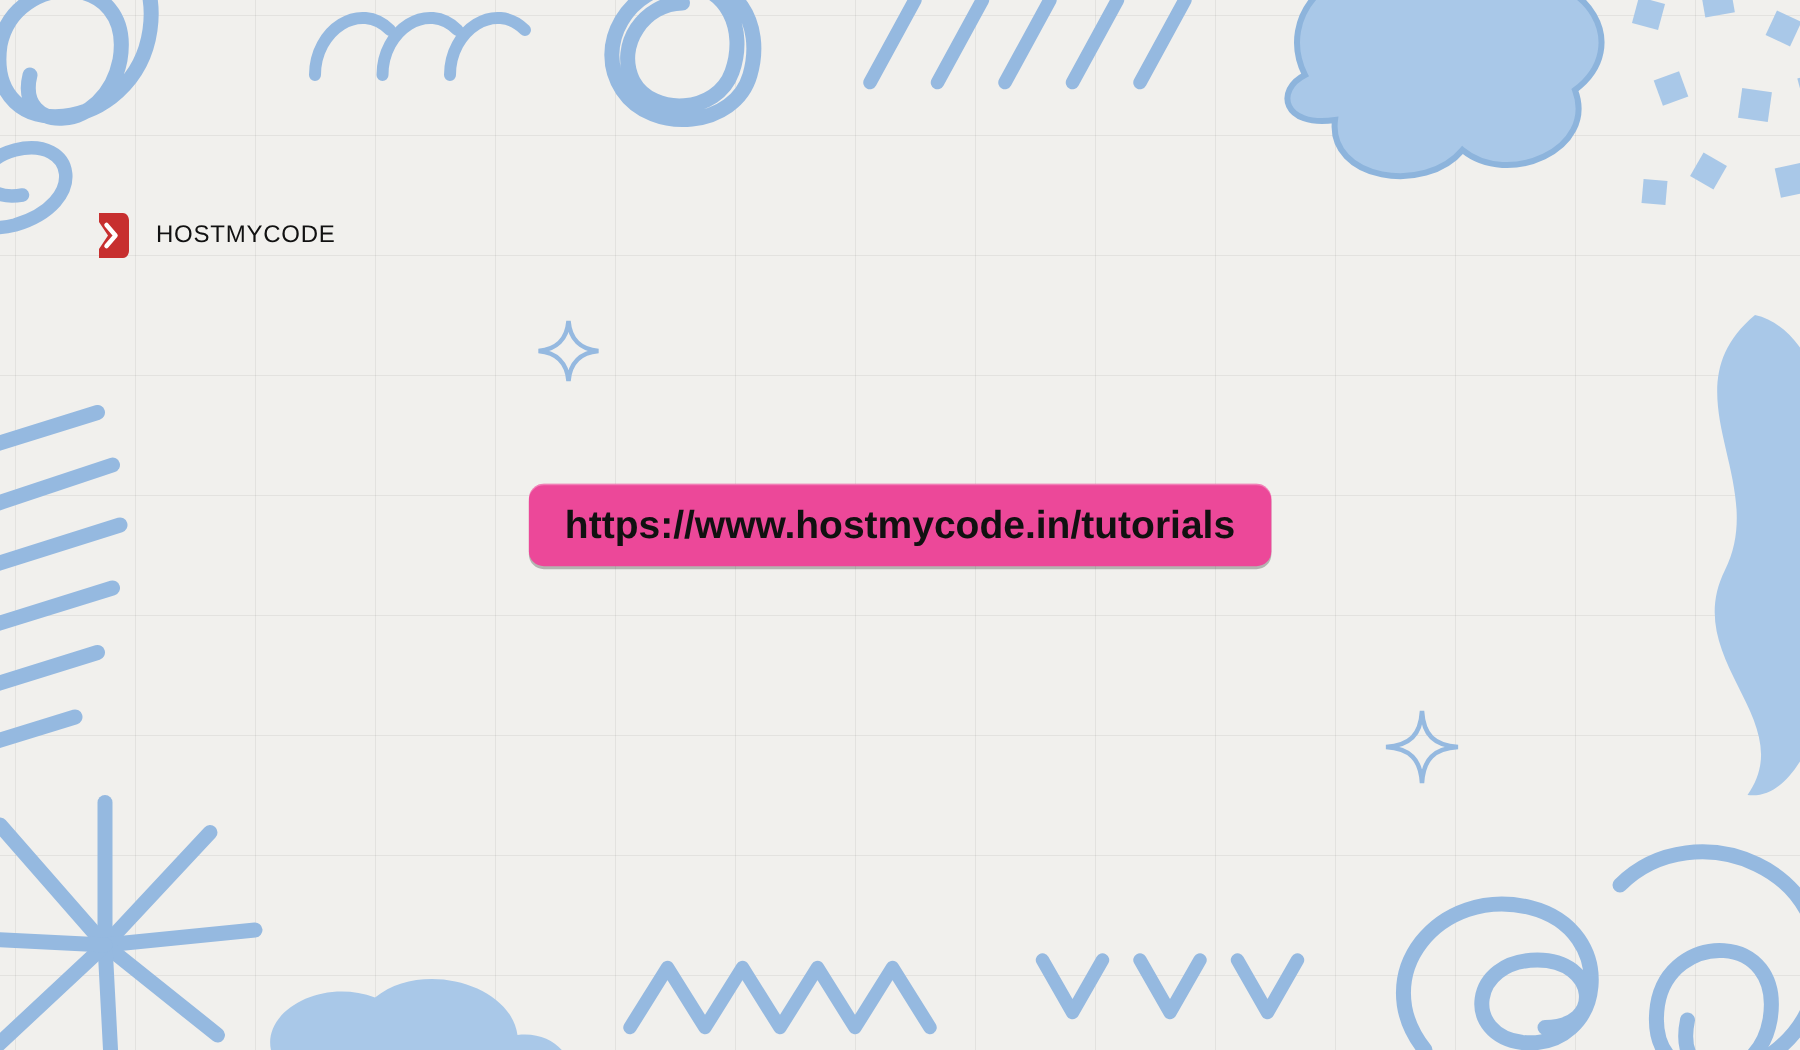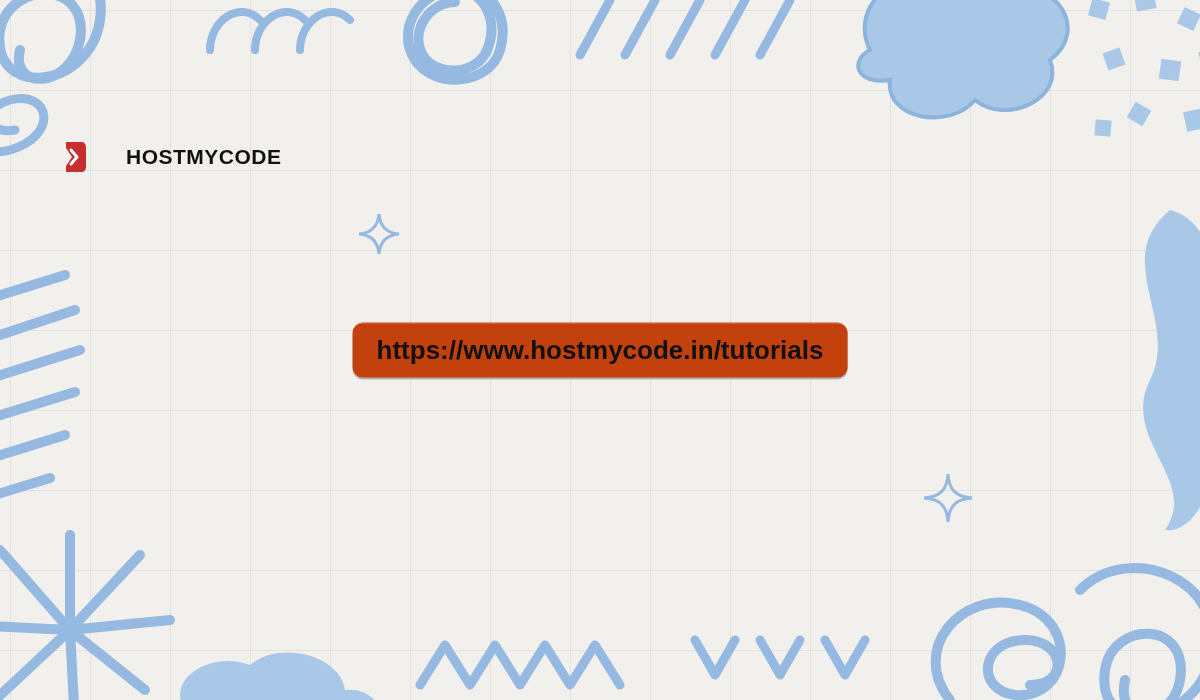--- a/index.html
+++ b/index.html
@@ -22,44 +22,43 @@
     display: flex;
     align-items: center;
     gap: 10px;
   }
   .logo-mark {
     width: 34px; height: 34px;
     position: relative;
     display: inline-block;
   }
   .logo-text {
-    font-weight: 700;
-    font-size: 21px;
+    font-weight: 400;
+    font-size: 16px;
     letter-spacing: 0.5px;
     color: #111;
-    margin-left: 22px;
   }
   .hero {
     position: absolute;
     left: 50%;
     top: 50%;
     transform: translate(-50%, -50%);
     text-align: center;
   }
   .title {
     font-size: 108px;
     font-weight: 800;
     color: #111;
     text-shadow: 4px 4px 0 rgba(140,170,210,0.5);
     letter-spacing: 1px;
     margin-bottom: 42px;
   }
   .url-pill {
     display: inline-block;
-    background: #c2410c;
+    background: #ec4899;
     border-radius: 10px;
     padding: 12px 24px;
     font-size: 26px;
     font-weight: 700;
     color: #111;
     box-shadow: 0 2px 0 rgba(0,0,0,0.25), inset 0 1px 0 rgba(255,255,255,0.3);
   }
   .sparkle-small { position: absolute; }
   .sparkle-large { position: absolute; }
 </style>

